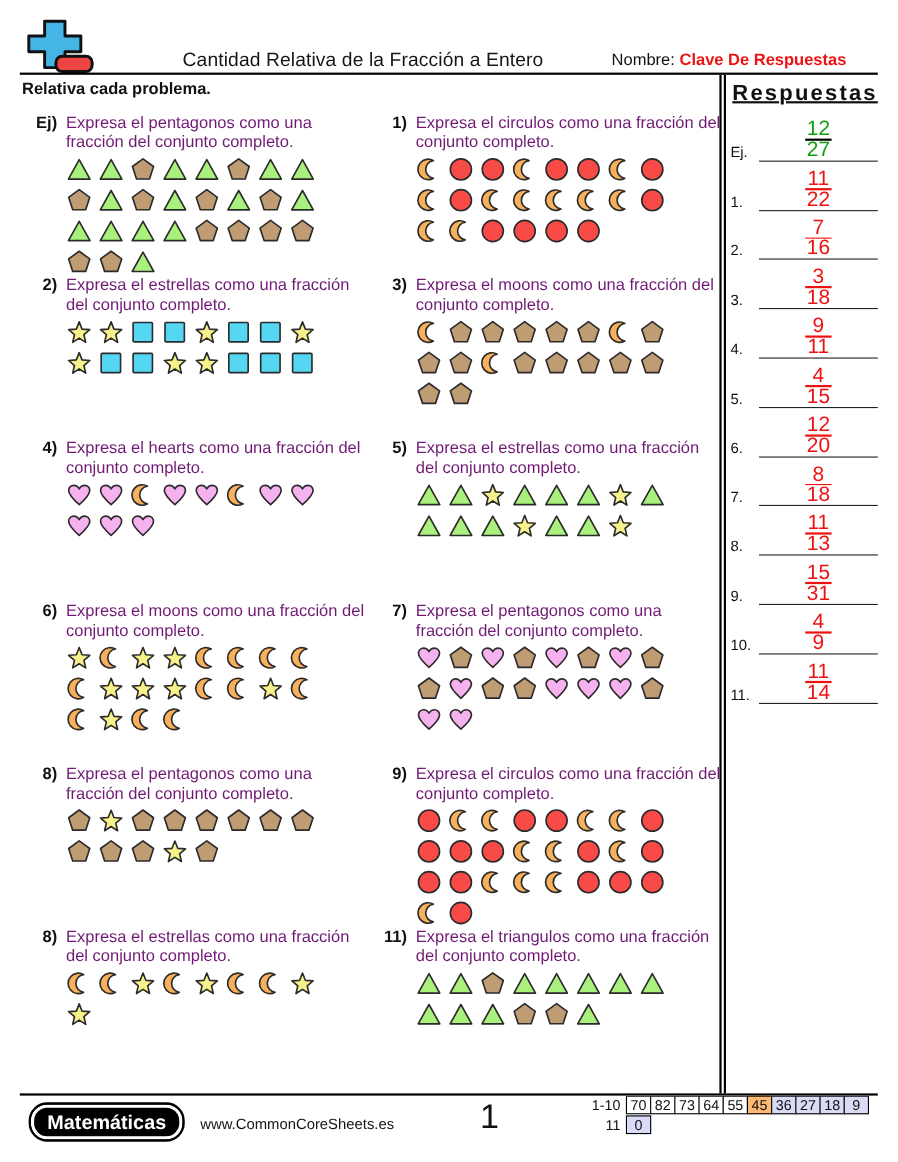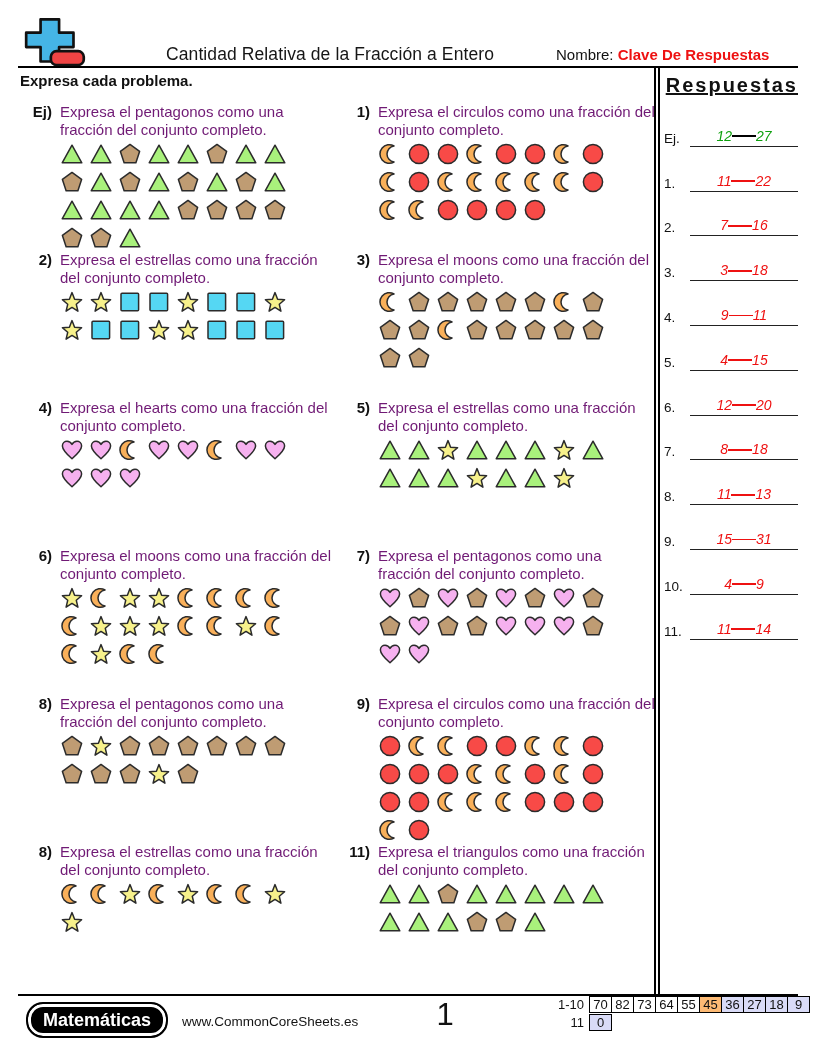--- a/index.html
+++ b/index.html
@@ -32,31 +32,31 @@
   
   #divider{position:absolute;left:654px;top:68px;height:926px;width:6px;box-sizing:border-box;
            border-left:2px solid #000;border-right:2px solid #000;}
   #answers{position:absolute;left:662px;top:74px;width:136px;}
   #answers-title{font-size:20px;font-weight:bold;text-align:right;letter-spacing:2px;
                  text-decoration:underline;margin-bottom:5px;}
   .ans-item{height:44.8px;display:flex;align-items:flex-end;}
   .ans-label{width:28px;min-width:28px;font-size:13.5px;text-align:left;padding-left:2px;
              padding-bottom:1px;box-sizing:border-box;}
   .ans-line{flex:1;border-bottom:1.8px solid #222;display:flex;justify-content:center;}
-  .frac{display:flex;align-items:center;margin-bottom:2px;
-        font-size:14px;line-height:15px;font-style:italic;}
+  .frac{display:flex;flex-direction:column;align-items:center;margin-bottom:2px;
+        font-size:19px;line-height:15px;}
   .frac .bar{width:24px;height:1.8px;margin:1px 0;}
 
   
   #brand{position:absolute;left:26px;top:1002px;height:32px;line-height:32px;padding:0 15px;
          background:#000000;color:#fff;font-weight:bold;font-size:18px;border:2px solid #000;
          border-radius:17px;box-shadow:inset 0 0 0 3px #fff;}
   #site{position:absolute;left:182px;top:1014px;font-size:13.5px;color:#141414;}
   #pagenum{position:absolute;left:400px;top:997px;width:90px;text-align:center;font-size:31px;}
-  #score{position:absolute;left:552px;top:996px;}
+  #score{position:absolute;left:532px;top:996px;}
   .score-row{display:flex;height:17px;margin-bottom:1px;}
   .score-label{width:32px;min-width:32px;text-align:right;font-size:13px;line-height:17px;
                padding-right:5px;}
   .score-cell{width:23px;min-width:23px;height:17px;box-sizing:border-box;border:1px solid #000;
               margin-right:-1px;font-size:13px;line-height:15px;text-align:center;background:#fff;}
   .score-cell.hl{background:#d9dbf7;}
 </style>
 </head>
 <body>
 
@@ -69,21 +69,21 @@
 
   <div id="title">Cantidad Relativa de la Fracción a Entero</div>
 
   <div id="namebox">
     <span>Nombre:</span>
     <span class="red">Clave De Respuestas</span>
   </div>
 
   <div class="hrule" id="rule-top"></div>
 
-  <div id="instruction">Expresa cada problema.</div>
+  <div id="instruction">Relativa cada problema.</div>
 
   <div id="problems">
       <div class="prob">
         <div class="prob-num">Ej)</div>
         <div class="prob-body">
           <div class="prob-text">Expresa el pentagonos como una fracción del conjunto completo.</div>
           <div class="shape-rows">
             <div class="shape-row">
               <svg viewBox="0 0 24 24" class="shape">
                 <g fill="#a9f17c" stroke="#2b2b2b" stroke-width="1.5" stroke-linejoin="round">

